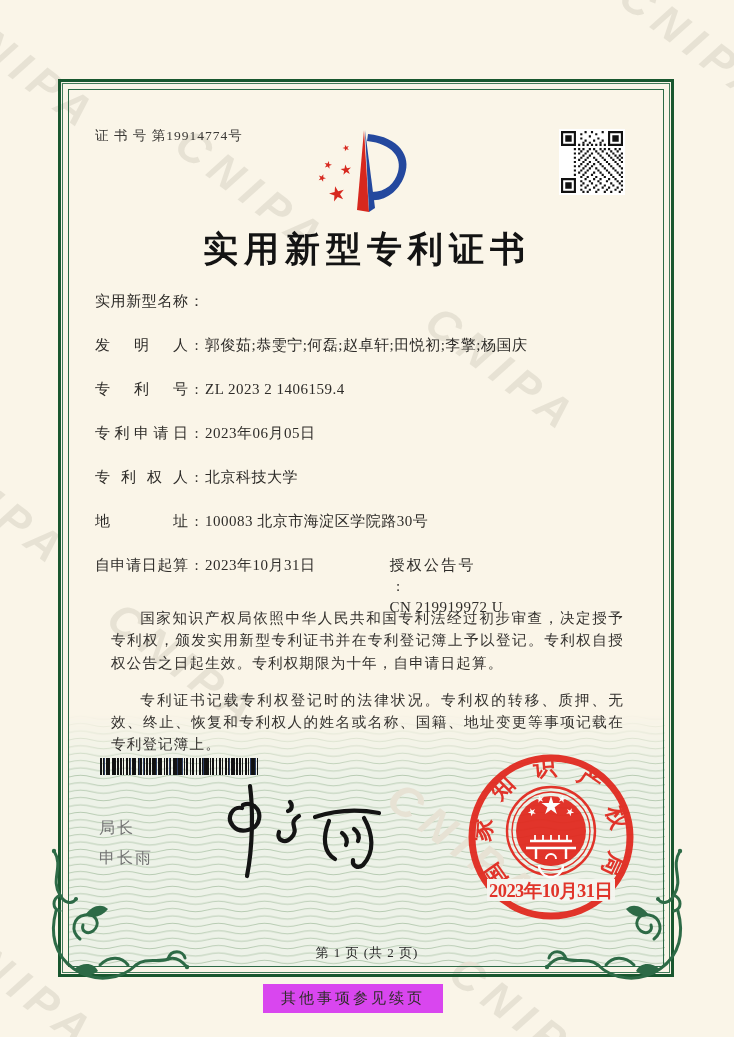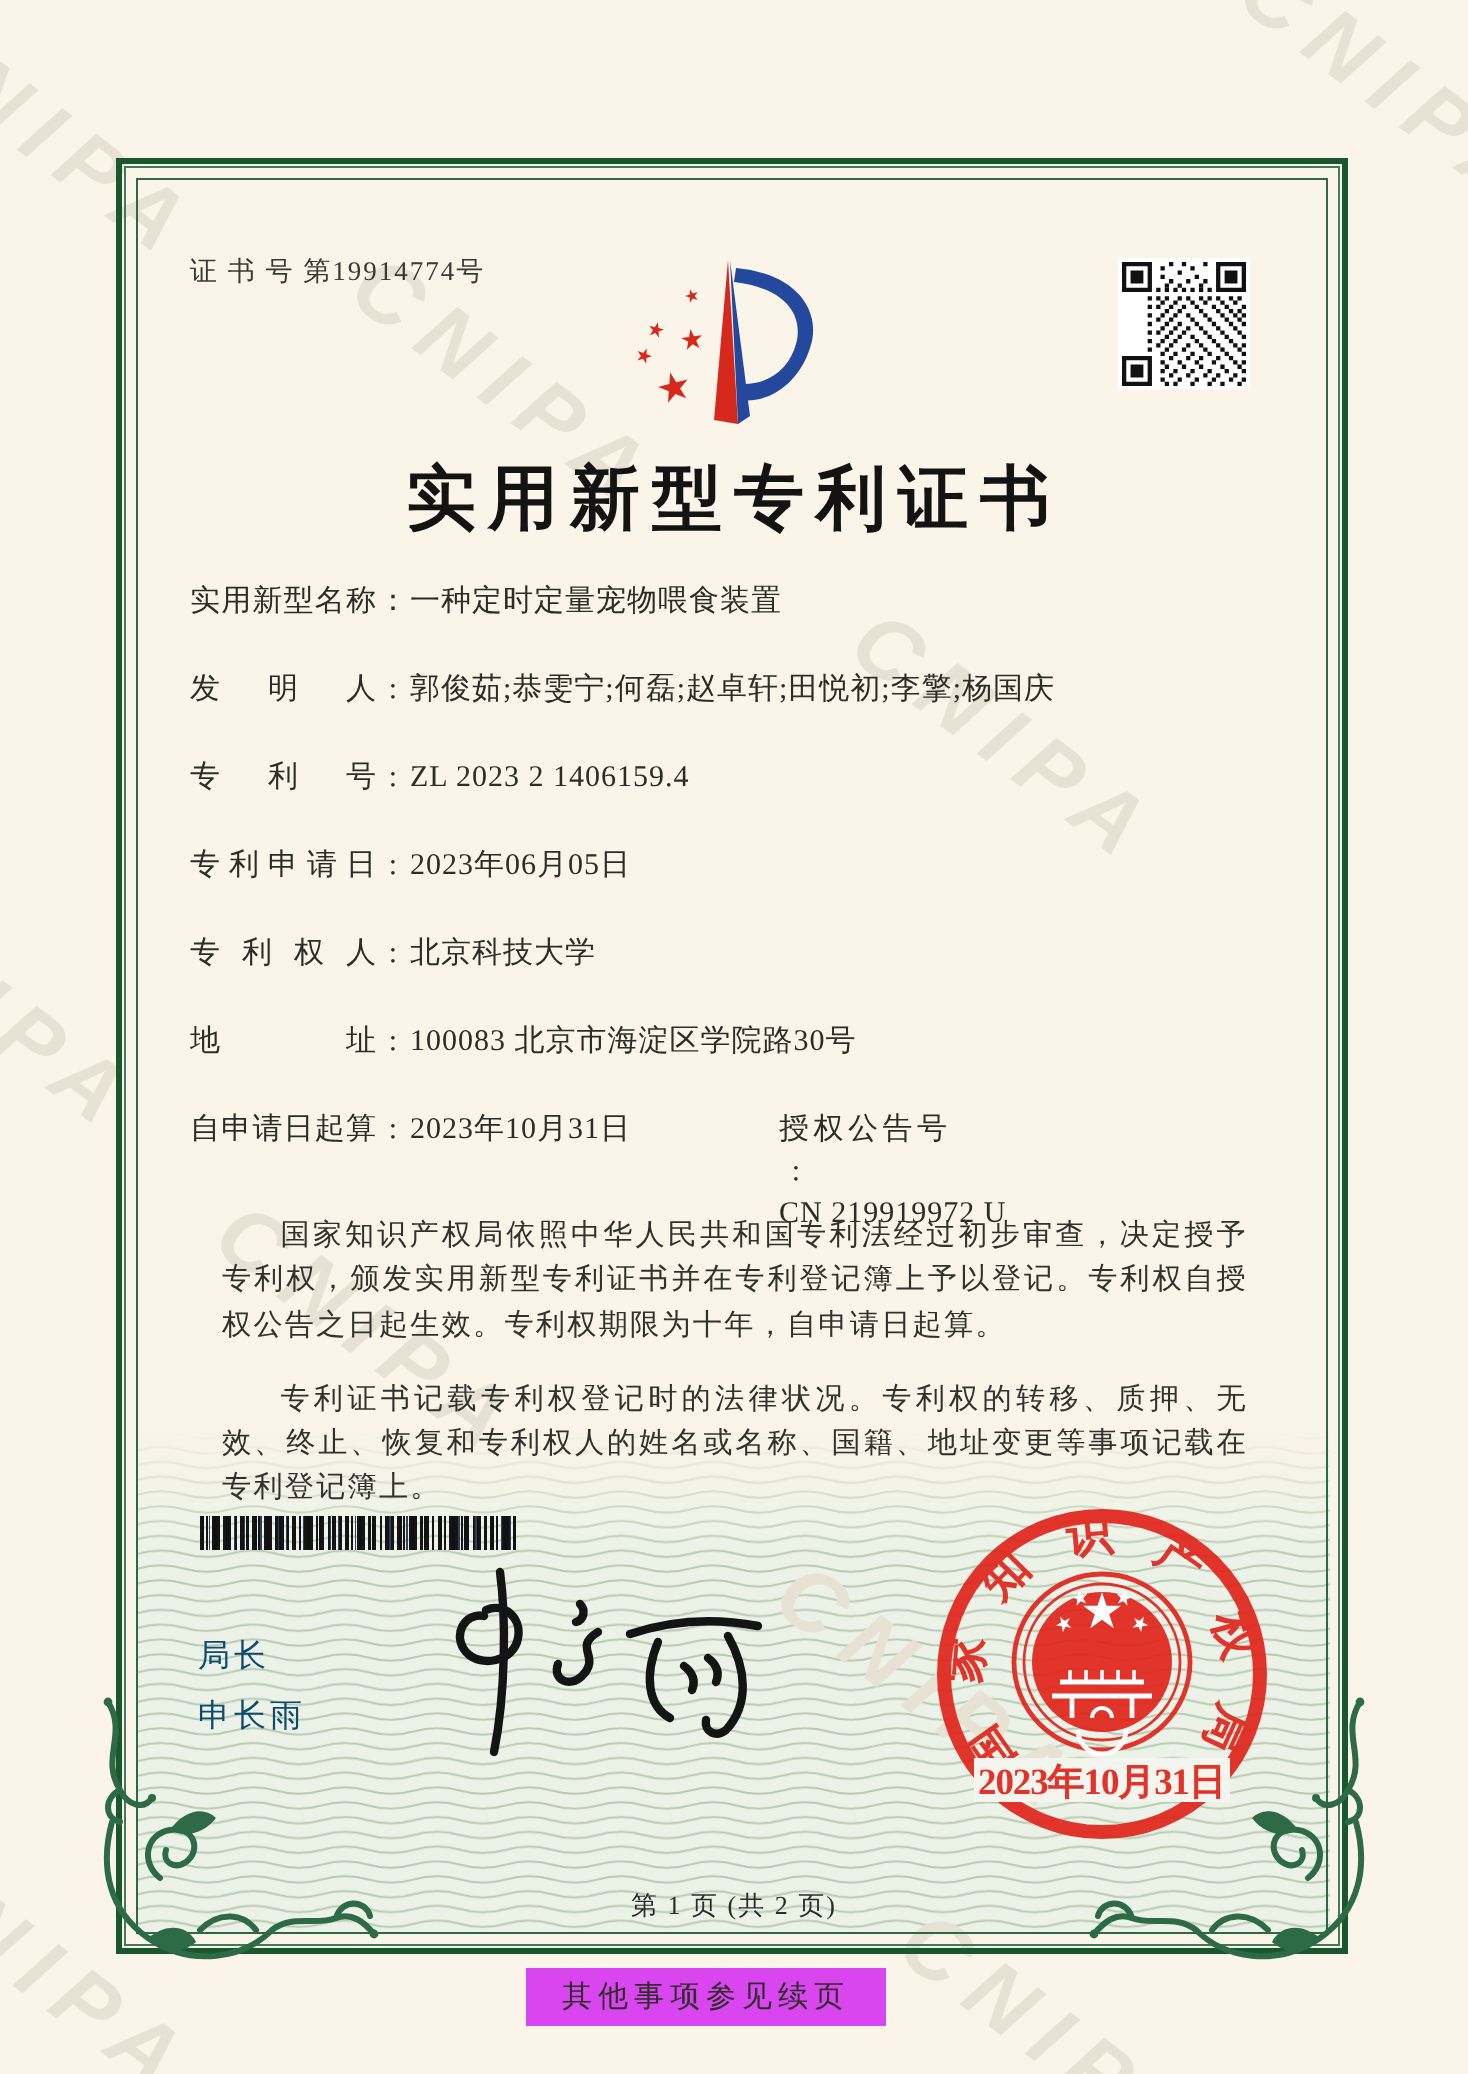--- a/index.html
+++ b/index.html
@@ -60,21 +60,21 @@
   
   .barcode{
     position:absolute;left:100px;top:758px;width:158px;height:17px;z-index:5;
     background:
       repeating-linear-gradient(90deg,#141414 0 1.2px,transparent 1.2px 2.9px),
       repeating-linear-gradient(90deg,#101010 0 2px,transparent 2px 6.6px),
       repeating-linear-gradient(90deg,#2e3f63 0 .8px,transparent .8px 4.3px);
   }
   
   .dtitle,.dname{
-    position:absolute;left:99px;z-index:5;color:#0c4a6e;letter-spacing:2px;
+    position:absolute;left:99px;z-index:5;color:#737373;letter-spacing:2px;
     font:500 16px "Liberation Sans","DejaVu Sans",sans-serif;
   }
   .dtitle{top:818px;}
   .dname{top:848px;}
   .sig{position:absolute;left:212px;top:778px;z-index:5;}
   
   .seal{position:absolute;left:464px;top:749px;z-index:6;}
   
   .pageinfo{
     position:absolute;left:0;top:944px;width:734px;z-index:5;text-align:center;
@@ -201,21 +201,20 @@
                M10 28h1v1h-1z M12 28h1v1h-1z M16 28h1v1h-1z M20 28h1v1h-1z M23 28h1v1h-1z M27 28h1v1h-1z"></path>
     </g>
   </svg>
 
   <div class="title">实用新型专利证书</div>
 
   <div class="fields">
     <div class="frow">
       <span class="flabel">实用新型名称</span>
       <span class="fcolon">：</span>
-      <span class="fvalue">一种定时定量宠物喂食装置</span>
     </div>
     <div class="frow">
       <span class="flabel">发明人</span>
       <span class="fcolon">:</span>
       <span class="fvalue">郭俊茹;恭雯宁;何磊;赵卓轩;田悦初;李擎;杨国庆</span>
     </div>
     <div class="frow">
       <span class="flabel">专利号</span>
       <span class="fcolon">:</span>
       <span class="fvalue">ZL 2023 2 1406159.4</span>

